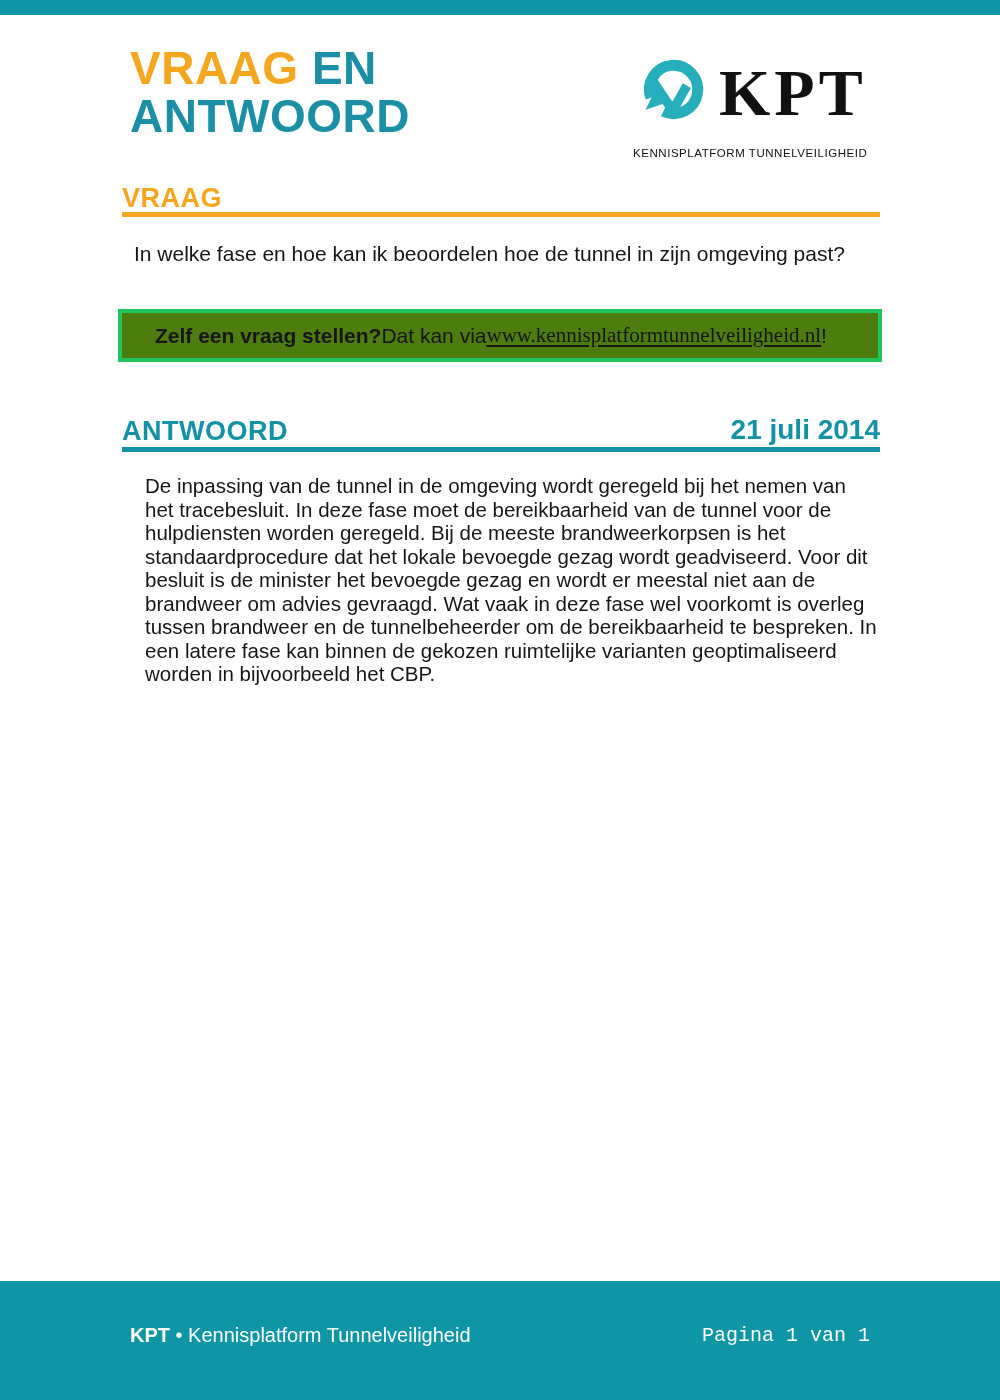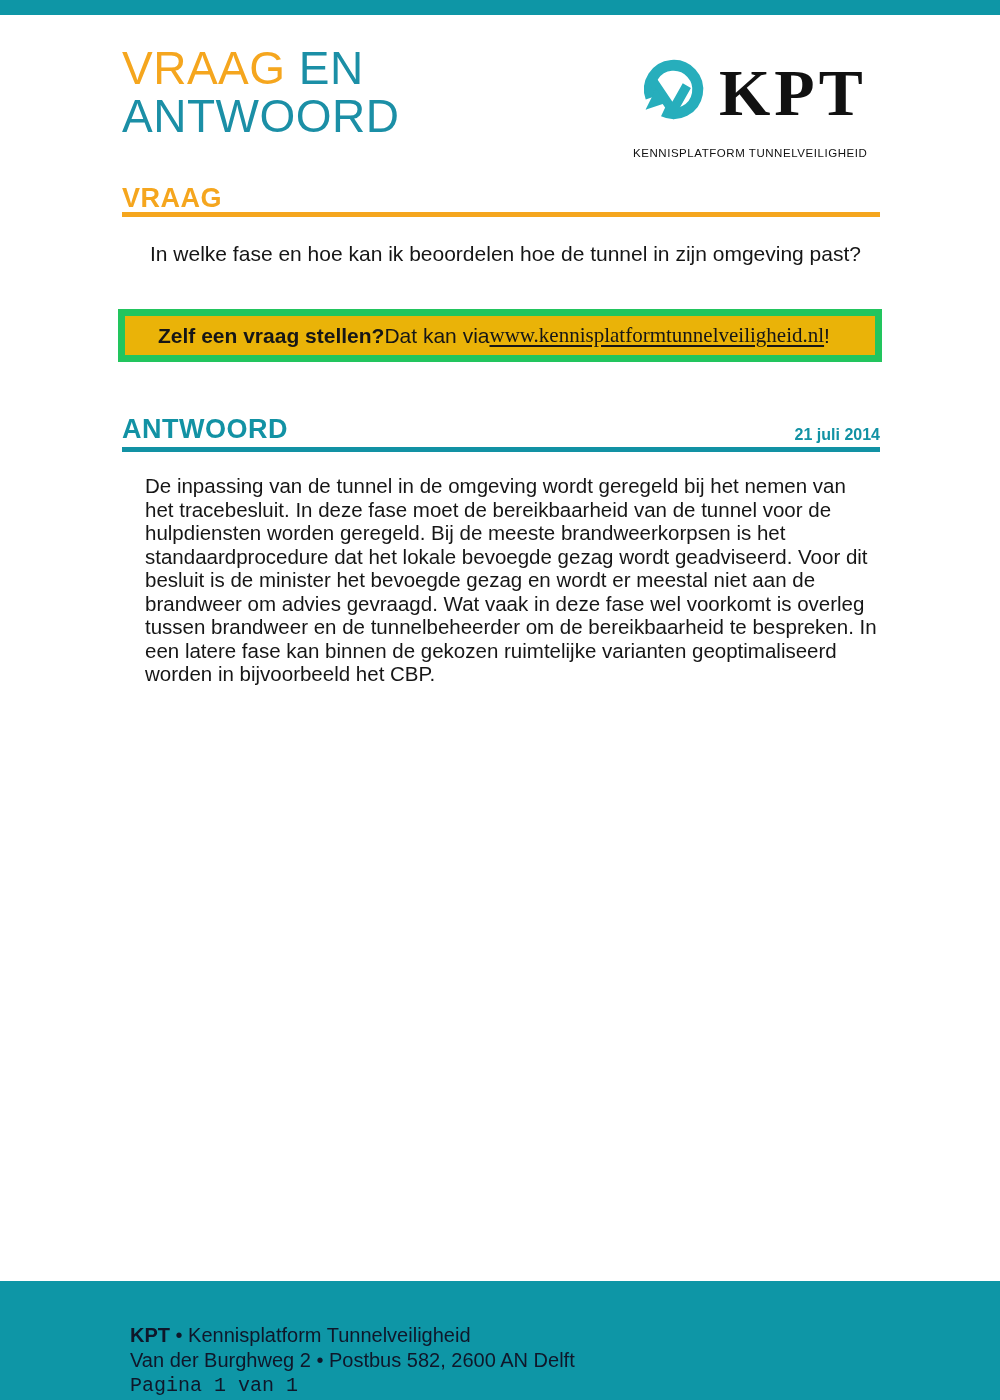--- a/index.html
+++ b/index.html
@@ -14,22 +14,22 @@
   }
 
   .top-bar {
     position: absolute; left: 0; top: 0;
     width: 1000px; height: 15px;
     background: #0E96A6;
   }
 
   
   .doc-title {
-    position: absolute; left: 122px; top: 44px;
-    font-size: 46px; font-weight: normal; line-height: 48px;
+    position: absolute; left: 130px; top: 44px;
+    font-size: 46px; font-weight: bold; line-height: 48px;
     letter-spacing: 0.5px;
     color: #1B8FA6;
   }
   .doc-title .orange { color: #F5A61E; }
 
   .logo {
     position: absolute; left: 633px; top: 55px; width: 250px;
   }
   .logo-row { display: flex; align-items: center; }
   .logo-icon { width: 78px; height: 76px; flex: 0 0 auto; }
@@ -54,29 +54,29 @@
     position: absolute; left: 122px;
     font-size: 27px; font-weight: bold; letter-spacing: 0.5px;
   }
   .heading-vraag { top: 183px; color: #F5A61E; }
   .rule {
     position: absolute; left: 122px; width: 758px; height: 5px;
   }
   .rule-vraag { top: 212px; background: #F5A61E; }
 
   .question-text {
-    position: absolute; left: 150px; top: 241px; width: 740px;
+    position: absolute; left: 134px; top: 241px; width: 740px;
     font-size: 21px; line-height: 26px; color: #161616;
   }
 
   .ask-box {
     position: absolute; left: 118px; top: 309px;
     width: 764px; height: 53px;
-    border: 7px solid #22c55e;
-    background: #eab308;
+    border: 4px solid #22c55e;
+    background: #4d7c0f;
     display: flex; align-items: center;
     padding-left: 33px;
     font-size: 21px; color: #161616;
     white-space: nowrap;
   }
   .ask-box .bold { font-weight: bold; }
   .ask-box a {
     color: #161616; text-decoration: underline;
     text-underline-offset: 3px;
     font-family: Liberation Serif, serif;
@@ -85,41 +85,41 @@
   .antwoord-row {
     position: absolute; left: 122px; top: 414px; width: 758px;
     display: flex; justify-content: space-between; align-items: flex-end;
   }
   .heading-antwoord {
     position: static;
     font-size: 27px; font-weight: bold; letter-spacing: 0.5px;
     color: #1292A4;
   }
   .answer-date {
-    font-size: 16px; font-weight: bold; color: #1292A4;
+    font-size: 28px; font-weight: bold; color: #1292A4;
     padding-bottom: 1px;
   }
   .rule-antwoord { top: 447px; background: #1292A4; }
 
   .answer-text {
     position: absolute; left: 145px; top: 474px; width: 732px;
     font-size: 20.5px; line-height: 23.5px; color: #161616;
   }
 
   
   .footer {
     position: absolute; left: 0; top: 1281px;
     width: 1000px; height: 119px;
     background: #0E96A6;
   }
   .footer-inner {
     position: absolute; left: 130px; right: 130px; top: 42px;
     display: flex; justify-content: space-between; align-items: flex-start;
-    color: #0f172a;
-    font-size: 20px; line-height: 25px; flex-direction: column;
+    color: #ffffff;
+    font-size: 20px; line-height: 25px;
   }
   .footer-org .bold { font-weight: bold; }
   .footer-page { font-size: 20px; font-family: Liberation Mono, monospace; }
 </style>
 </head>
 <body>
 
 <div class="top-bar"></div>
 
 <div class="doc-title">
@@ -154,17 +154,16 @@
   <div class="heading-antwoord">ANTWOORD</div>
   <div class="answer-date">21 juli 2014</div>
 </div>
 <div class="rule rule-antwoord"></div>
 <div class="answer-text">De inpassing van de tunnel in de omgeving wordt geregeld bij het nemen van het tracebesluit. In deze fase moet de bereikbaarheid van de tunnel voor de hulpdiensten worden geregeld. Bij de meeste brandweerkorpsen is het standaardprocedure dat het lokale bevoegde gezag wordt geadviseerd. Voor dit besluit is de minister het bevoegde gezag en wordt er meestal niet aan de brandweer om advies gevraagd. Wat vaak in deze fase wel voorkomt is overleg tussen brandweer en de tunnelbeheerder om de bereikbaarheid te bespreken. In een latere fase kan binnen de gekozen ruimtelijke varianten geoptimaliseerd worden in bijvoorbeeld het CBP.</div>
 
 <div class="footer">
   <div class="footer-inner">
     <div class="footer-org">
       <div><span class="bold">KPT</span><span> • Kennisplatform Tunnelveiligheid</span></div>
-      <div>Van der Burghweg 2 • Postbus 582, 2600 AN Delft</div>
     </div>
     <div class="footer-page">Pagina 1 van 1</div>
   </div>
 </div>
 
 </body></html>

